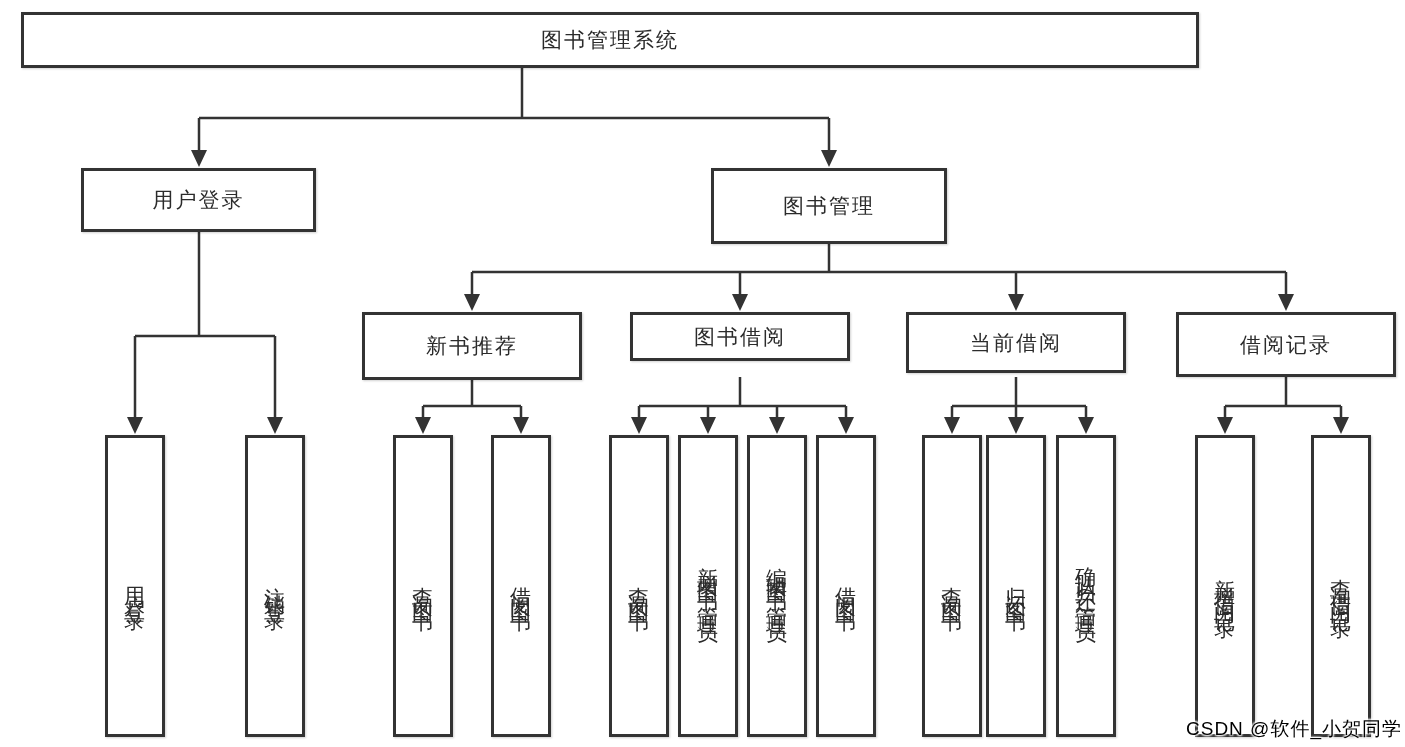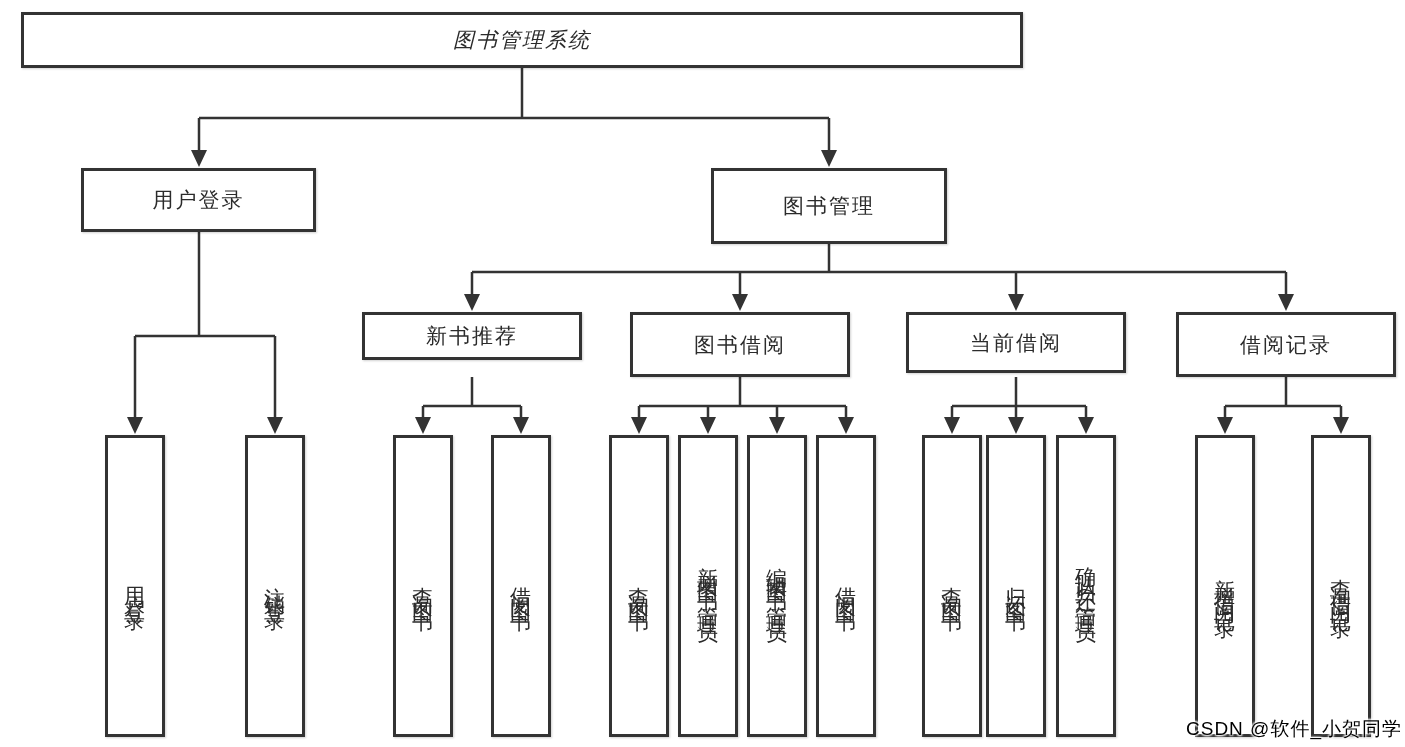--- a/index.html
+++ b/index.html
@@ -20,25 +20,25 @@
     display:flex;
     align-items:center;
     justify-content:center;
     color:#2b2b2b;
     font-size:21px;
     letter-spacing:2px;
     z-index:2;
     box-shadow:1px 1px 2px rgba(0,0,0,0.18);
   }
   
-  .n-root{left:21px;top:12px;width:1002px;height:56px;font-style:italic;}
+  .n-root{left:21px;top:12px;width:1178px;height:56px;}
   .n-user{left:81px;top:168px;width:235px;height:64px;}
   .n-mgmt{left:711px;top:168px;width:236px;height:76px;}
-  .n-l3a{left:362px;top:312px;width:220px;height:48px;}
-  .n-l3b{left:630px;top:312px;width:220px;height:65px;}
+  .n-l3a{left:362px;top:312px;width:220px;height:68px;}
+  .n-l3b{left:630px;top:312px;width:220px;height:49px;}
   .n-l3c{left:906px;top:312px;width:220px;height:61px;}
   .n-l3d{left:1176px;top:312px;width:220px;height:65px;}
   
   .leaf{
     top:435px;width:60px;height:302px;
     letter-spacing:0;
   }
   .vtext{
     writing-mode:vertical-rl;
     text-orientation:mixed;

